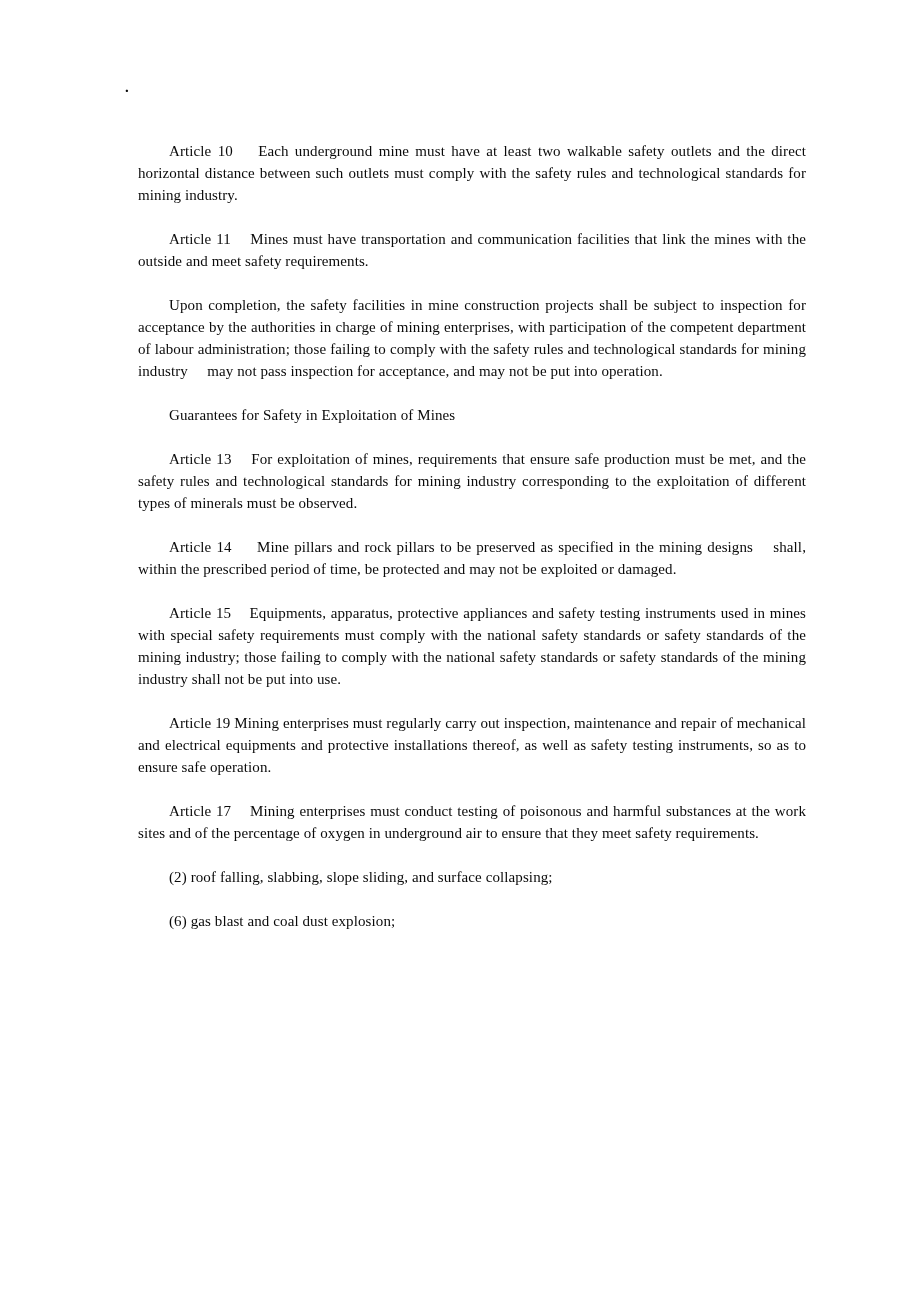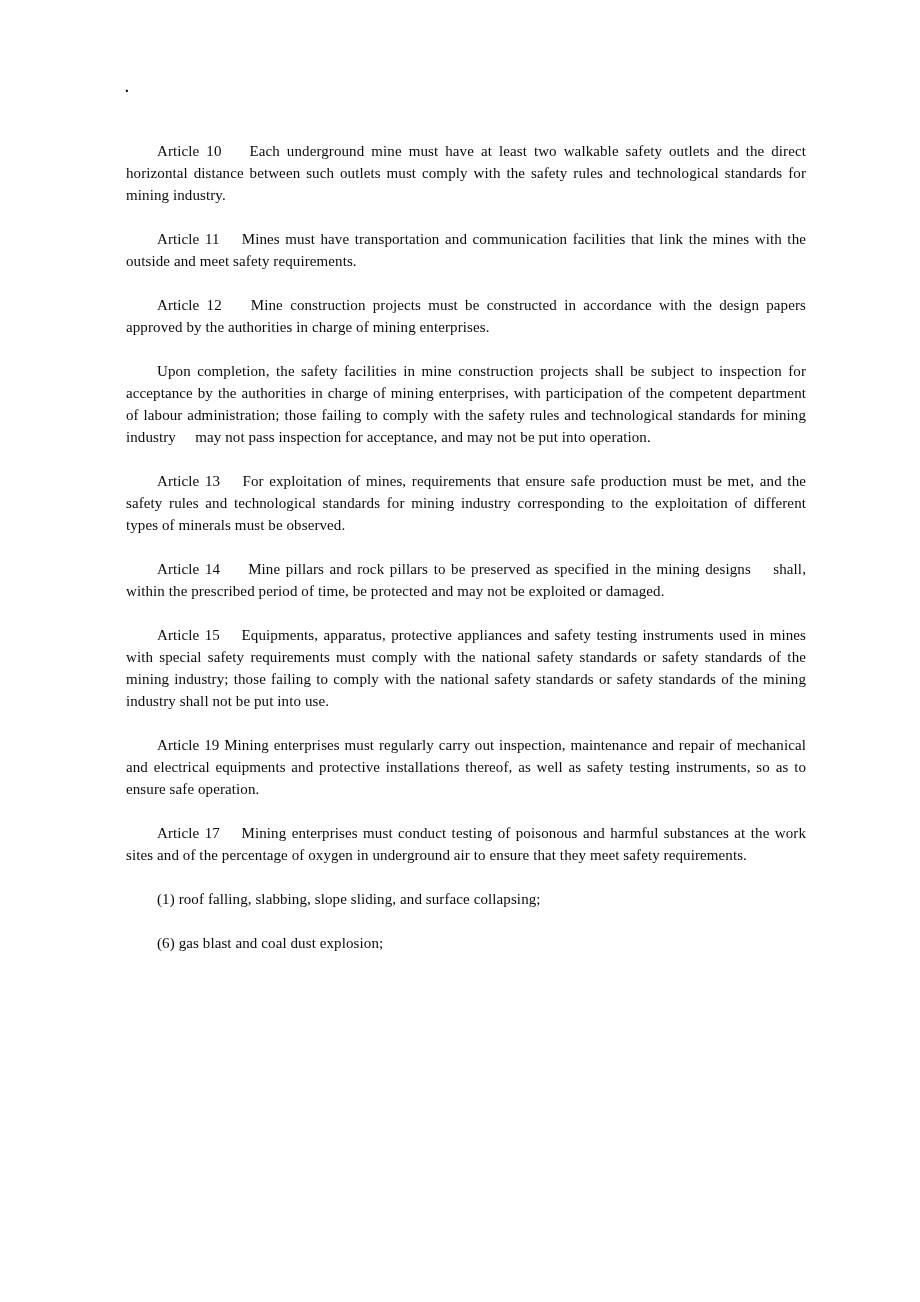--- a/index.html
+++ b/index.html
@@ -19,37 +19,37 @@
     line-height: 22px;
     padding: 76px 114px 0 122px;
     overflow: hidden;
   }
   .stray {
     margin: 0 0 42px 0;
     text-indent: 3px;
     font-weight: bold;
   }
   .doc-body p.para {
-    margin: 0 0 22px 4px;
+    margin: 0 0 22px 16px;
     text-indent: 31px;
     text-align: justify;
     letter-spacing: 0.1px;
   }
 </style>
 </head>
 <body>
 
 <div class="page">
   <div class="stray">.</div>
   <div class="doc-body">
       <p class="para">Article 10&nbsp;&nbsp;&nbsp; Each underground mine must have at least two walkable safety outlets and the direct horizontal distance between such outlets must comply with the safety rules and technological standards for mining industry.</p>
       <p class="para">Article 11&nbsp;&nbsp;&nbsp; Mines must have transportation and communication facilities that link the mines with the outside and meet safety requirements.</p>
-      <p class="para">Article 12&nbsp;&nbsp;&nbsp; Mine construction projects must be constructed in accordance with the design papers approved by the authorities in charge of mining enterprises.</p>
       <p class="para">Upon completion, the safety facilities in mine construction projects shall be subject to inspection for acceptance by the authorities in charge of mining enterprises, with participation of the competent department of labour administration; those failing to comply with the safety rules and technological standards for mining industry&nbsp;&nbsp;&nbsp;&nbsp; may not pass inspection for acceptance, and may not be put into operation.</p>
+      <p class="para">Guarantees for Safety in Exploitation of Mines</p>
       <p class="para">Article 13&nbsp;&nbsp;&nbsp; For exploitation of mines, requirements that ensure safe production must be met, and the safety rules and technological standards for mining industry corresponding to the exploitation of different types of minerals must be observed.</p>
       <p class="para">Article 14&nbsp;&nbsp;&nbsp;&nbsp; Mine pillars and rock pillars to be preserved as specified in the mining designs&nbsp;&nbsp;&nbsp; shall, within the prescribed period of time, be protected and may not be exploited or damaged.</p>
       <p class="para">Article 15&nbsp;&nbsp;&nbsp; Equipments, apparatus, protective appliances and safety testing instruments used in mines with special safety requirements must comply with the national safety standards or safety standards of the mining industry; those failing to comply with the national safety standards or safety standards of the mining industry shall not be put into use.</p>
       <p class="para">Article 19 Mining enterprises must regularly carry out inspection, maintenance and repair of mechanical and electrical equipments and protective installations thereof, as well as safety testing instruments, so as to ensure safe operation.</p>
       <p class="para">Article 17&nbsp;&nbsp;&nbsp; Mining enterprises must conduct testing of poisonous and harmful substances at the work sites and of the percentage of oxygen in underground air to ensure that they meet safety requirements.</p>
-      <p class="para">(1) roof falling, slabbing, slope sliding, and surface collapsing;</p>
+      <p class="para">(2) roof falling, slabbing, slope sliding, and surface collapsing;</p>
       <p class="para">(6) gas blast and coal dust explosion;</p>
     </div>
 </div>
 
 </body></html>

